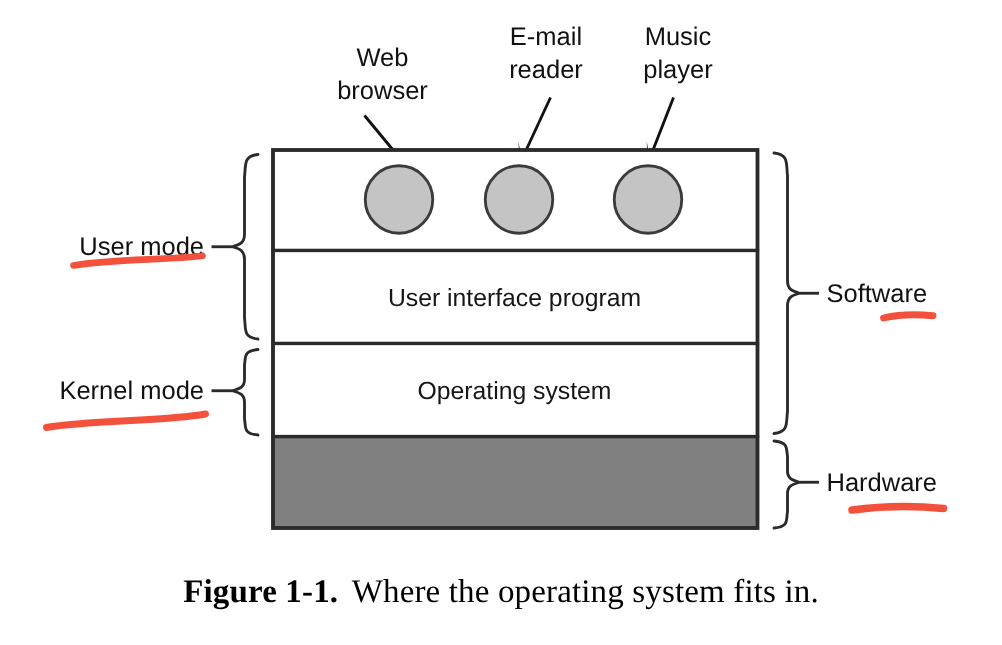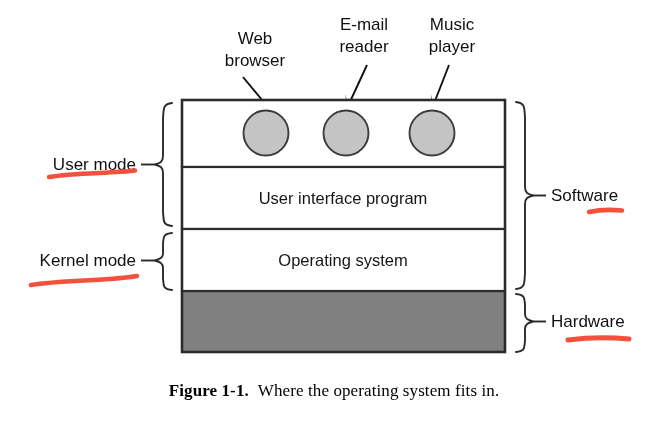--- a/index.html
+++ b/index.html
@@ -76,21 +76,21 @@
   }
 
   
   #caption {
     position: absolute;
     left: 0;
     top: 381px;
     width: 668px;
     text-align: center;
     font-family: "Liberation Serif", serif;
-    font-size: 17px;
+    font-size: 22px;
     color: #000000;
     letter-spacing: 0.1px;
   }
   #caption .cap-fig {
     font-weight: bold;
   }
   #caption .cap-text {
     font-weight: normal;
   }
 </style>

